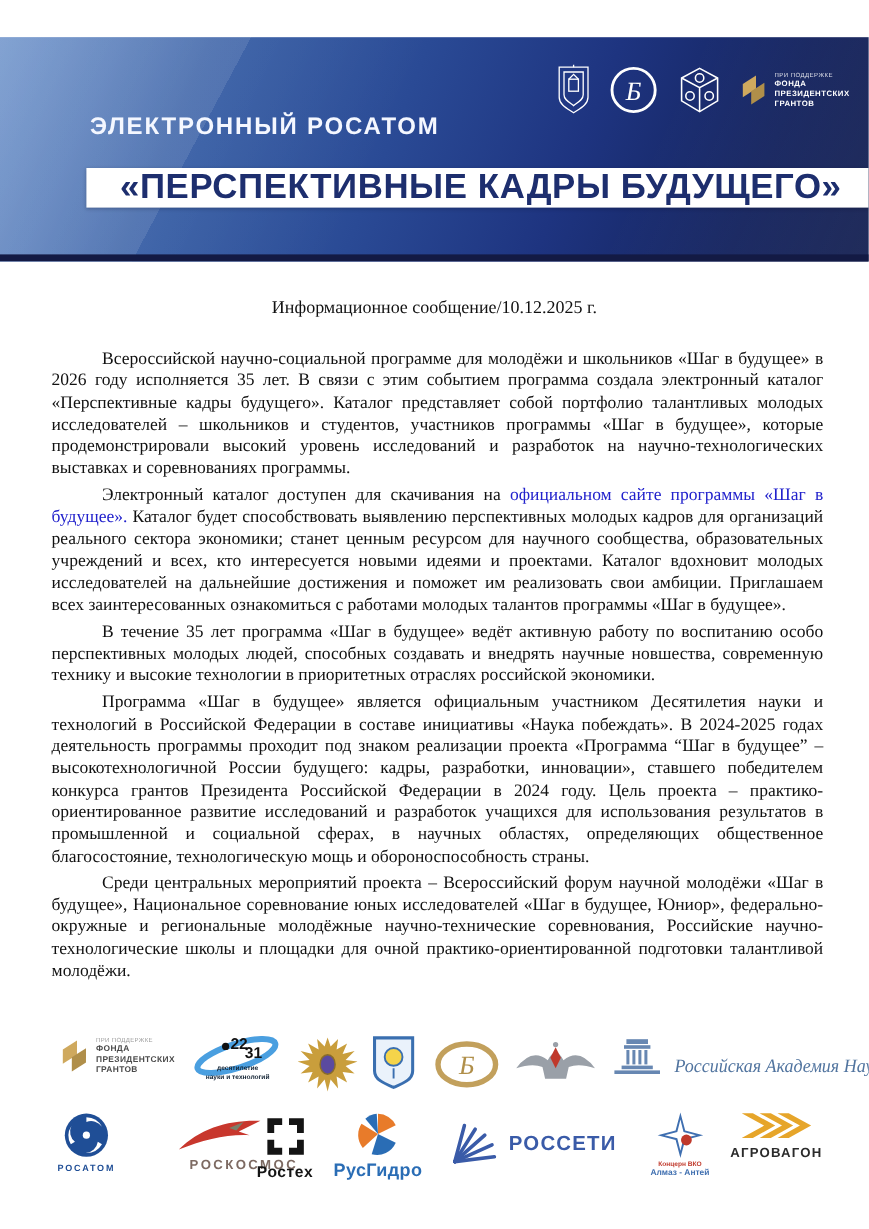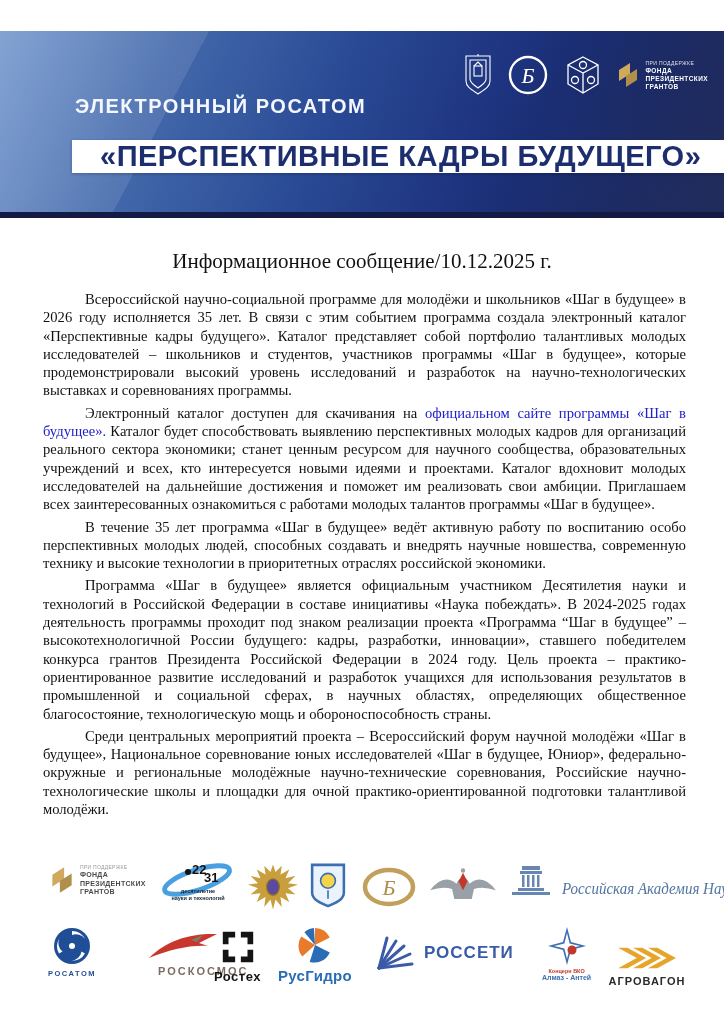--- a/index.html
+++ b/index.html
@@ -47,21 +47,21 @@
   }
   .banner-logos svg { display:block; }
   .fund-block { display:flex; align-items:center; gap:6px; }
   .fund-text { display:flex; flex-direction:column; font-family:"Liberation Sans", sans-serif; color:#fff; }
   .fund-text .sup { font-size:5px; letter-spacing:0.4px; margin-bottom:1px; opacity:0.85; }
   .fund-text .ln  { font-size:6.5px; font-weight:bold; letter-spacing:0.4px; line-height:8px; }
 
   
   .doc-heading {
     position:absolute; left:0; top:249px; width:724px; text-align:center;
-    font-size:21px; color:#111;
+    font-size:15px; color:#111;
   }
   .doc-body {
     position:absolute; left:43px; top:290px; width:643px;
     font-size:14.6px; line-height:18.3px; color:#111; text-align:justify;
   }
   .doc-body p { text-indent:42px; margin-bottom:4px; }
   .doc-link { color:#2121cc; text-decoration:none; cursor:pointer; }
 
   
   .partners { position:absolute; left:0; width:724px; }
@@ -287,21 +287,21 @@
   <div class="plogo" style="left:542px; top:2px;">
     <svg width="40" height="40" viewBox="0 0 40 40">
       <path d="M20 1 L24 16 L39 20 L24 24 L20 39 L16 24 L1 20 L16 16 Z" fill="#3f6fb0"></path>
       <path d="M20 7 L22.6 17.4 L33 20 L22.6 22.6 L20 33 L17.4 22.6 L7 20 L17.4 17.4 Z" fill="#ffffff"></path>
       <circle cx="25" cy="24" r="4.5" fill="#c0392b"></circle>
     </svg>
     <span class="logo-caption cap-almaz1">Концерн ВКО</span>
     <span class="logo-caption cap-almaz2" style="margin-top:0;">Алмаз - Антей</span>
   </div>
 
-  <div class="plogo" style="left:608px; top:20px;text-align:center;">
+  <div class="plogo" style="left:608px; top:0;text-align:center;">
     <svg width="78" height="28" viewBox="0 0 78 30" fill="#e6a52a">
       <path d="M8 26 L28 15 L8 4 L18 4 L38 15 L18 26 Z"></path>
       <path d="M24 26 L44 15 L24 4 L34 4 L54 15 L34 26 Z"></path>
       <path d="M40 26 L60 15 L40 4 L50 4 L70 15 L50 26 Z"></path>
     </svg>
     <span class="logo-caption cap-agro">АГРОВАГОН</span>
   </div>
 </div>
 
 </body></html>

